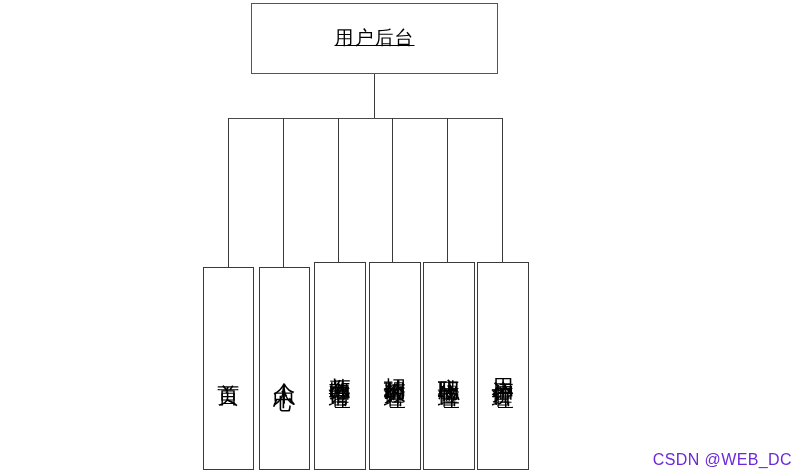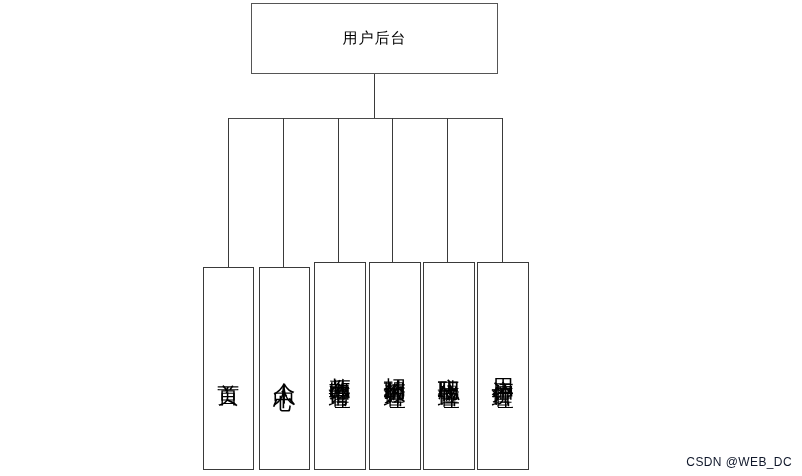--- a/index.html
+++ b/index.html
@@ -36,25 +36,26 @@
 
   
   .node.root {
     left: 251px;
     top: 3px;
     width: 247px;
     height: 71px;
     border-color: #555555;
   }
   .node.root .node-label {
-    font-size: 15px;
+    font-size: 19px;
     line-height: 1.1;
     color: #000000;
     letter-spacing: 1px;
     white-space: nowrap;
+    text-decoration: underline;
   }
 
   
   .node.leaf .node-label {
     writing-mode: vertical-rl;
     text-orientation: upright;
     font-size: 22px;
     line-height: 1.16;
     color: #000000;
     letter-spacing: 2px;
@@ -88,22 +89,22 @@
   .drop-3 { left: 338px; top: 118px; height: 145px; }
   .drop-4 { left: 392px; top: 118px; height: 145px; }
   .drop-5 { left: 447px; top: 118px; height: 145px; }
   .drop-6 { left: 502px; top: 118px; height: 145px; }
 
   
   .watermark {
     position: absolute;
     right: 10px;
     bottom: 7px;
-    font-size: 12px;
-    color: #0f172a;
+    font-size: 16px;
+    color: #6d28d9;
     letter-spacing: 0.4px;
     white-space: nowrap;
   }
 </style>
 </head>
 <body>
 
 <div id="diagram">
 
   <div class="node root">

